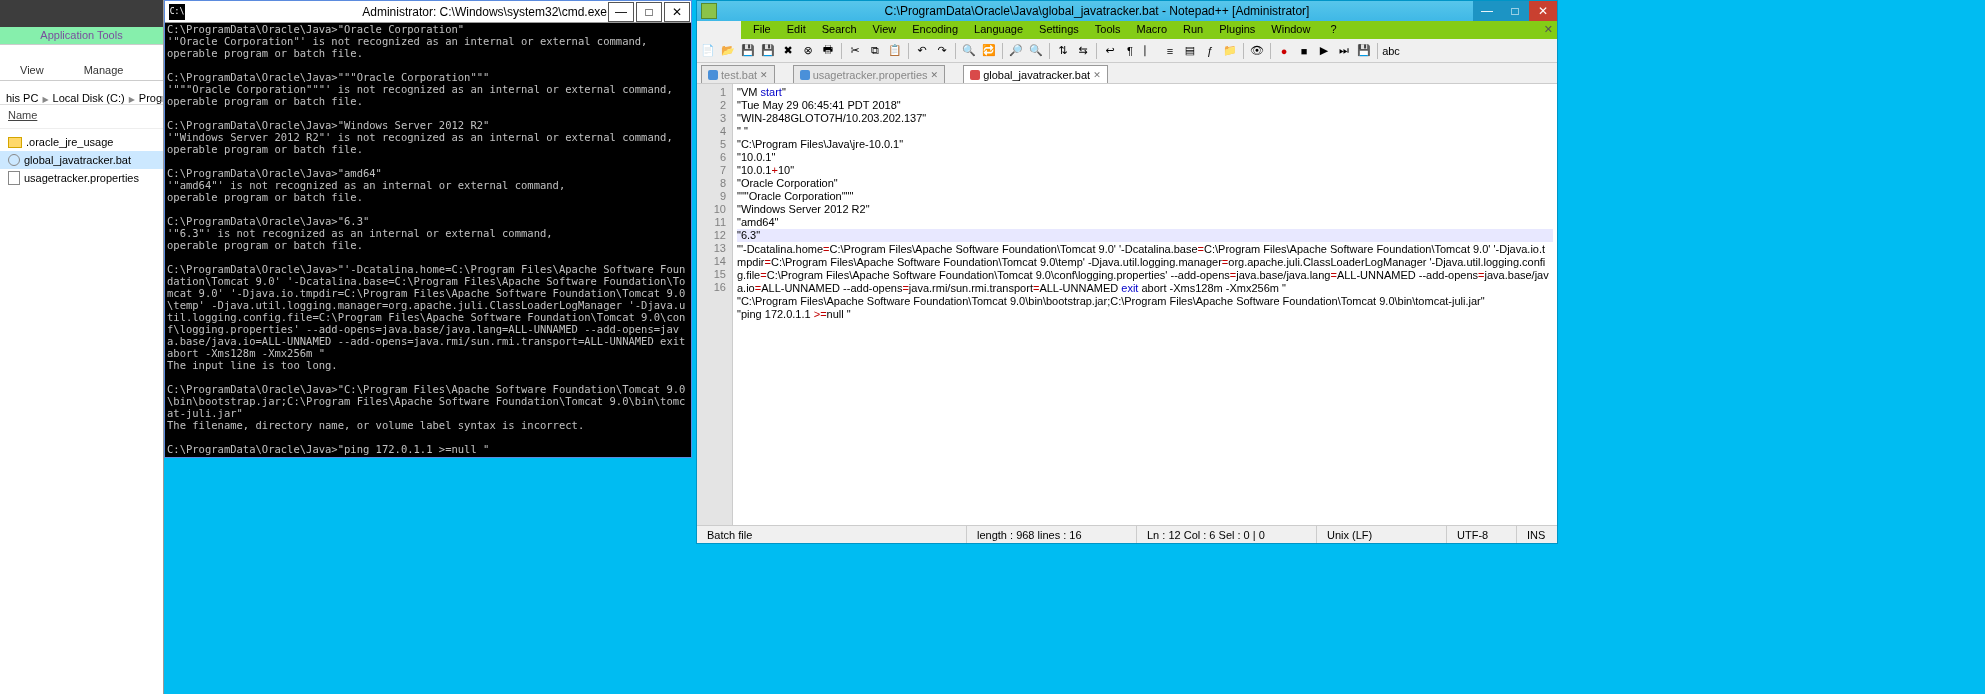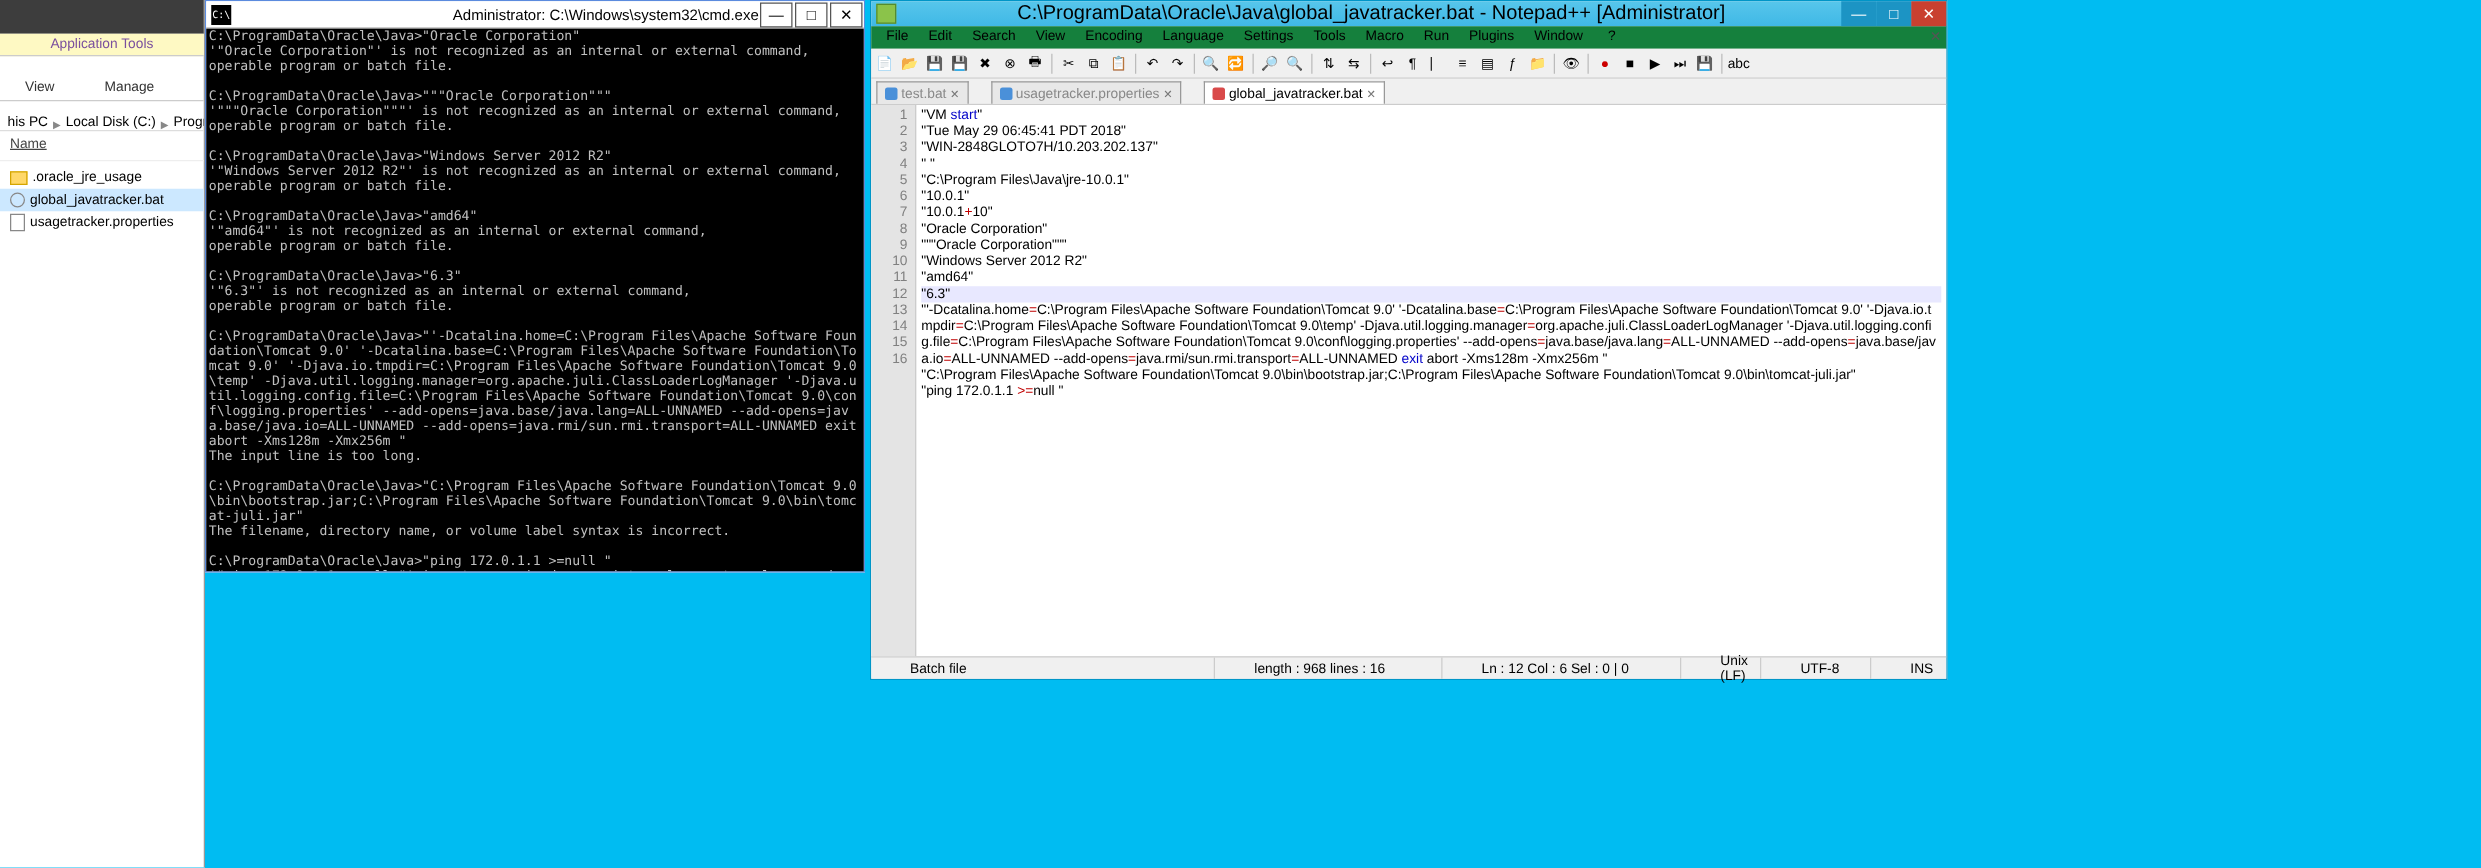--- a/index.html
+++ b/index.html
@@ -1,21 +1,21 @@
 <!DOCTYPE html>
 <html><head>
 <meta charset="utf-8">
 <style>
 * { margin:0; padding:0; box-sizing:border-box; font-family:"Segoe UI",Tahoma,sans-serif; font-size:11px; }
 body { width:1985px; height:694px; background:#00bcf2; position:relative; overflow:hidden; }
 
 
 .explorer { position:absolute; left:0; top:0; width:164px; height:694px; background:#fff; border-right:1px solid #999; }
 .explorer-top { height:27px; background:#3d3d3d; }
-.explorer-apptools { height:18px; background:#fef9c3; text-align:center; color:#7a4f9e; border-bottom:1px solid #ccc; padding-top:2px; }
+.explorer-apptools { height:18px; background:#86efac; text-align:center; color:#7a4f9e; border-bottom:1px solid #ccc; padding-top:2px; }
 .explorer-ribbon { height:36px; display:flex; align-items:flex-end; padding:0 20px 4px; border-bottom:1px solid #ccc; }
 .explorer-ribbon span { margin-right:40px; color:#333; }
 .breadcrumb { height:24px; display:flex; align-items:flex-end; padding:0 4px; border-bottom:1px solid #ddd; white-space:nowrap; overflow:hidden; }
 .breadcrumb span { margin:0 2px; }
 .breadcrumb span.chev { color:#888; font-size:8px; }
 .listhead { height:24px; border-bottom:1px solid #eee; padding:4px 8px; color:#444;text-decoration:underline; }
 .filelist { padding:4px 0; }
 .fileitem { display:flex; align-items:center; height:18px; padding:0 8px; }
 .fileitem .folder-ico { width:14px; height:11px; background:#ffd869; border:1px solid #d4a500; margin-right:4px; }
 .fileitem .gear-ico { width:12px; height:12px; border:1px solid #888; border-radius:50%; margin-right:4px; position:relative; }
@@ -28,26 +28,26 @@
 .cmd-ico { width:16px; height:16px; margin:0 4px; font-family:monospace; font-size:8px; background:#000; color:#fff; display:flex; align-items:center; justify-content:center;}
 .cmd-title-txt { flex:1; text-align:right; font-size:12px; }
 .cmd-btns { display:flex; }
 .cmd-btns div { width:26px; height:20px; border:1px solid #555; margin:0 1px; display:flex; align-items:center; justify-content:center; font-size:12px; }
 .cmd-body { background:#000; color:#c0c0c0; font-family:"Lucida Console",monospace; font-size:10.5px; line-height:12px; padding:0 2px; height:434px; overflow:hidden; white-space:pre-wrap; word-break:break-all; }
 
 
 .npp { position:absolute; left:696px; top:0; width:862px; height:544px; background:#f0f0f0; border:1px solid #0095c7; }
 .npp-title { height:20px; background:linear-gradient(#57c6eb,#3fb8e6); display:flex; align-items:center; color:#000; }
 .npp-ico { width:16px; height:16px; margin:0 4px; background:#8bc34a; border:1px solid #558b2f; }
-.npp-title-txt { flex:1; text-align:center; font-size:16px; }
+.npp-title-txt { flex:1; text-align:center; font-size:12px; }
 .npp-winbtns { display:flex; height:20px; }
 .npp-winbtns div { width:28px; display:flex; align-items:center; justify-content:center; font-size:12px; color:#fff; }
 .npp-min,.npp-max { background:#1c94c4; }
 .npp-close { background:#c94030; }
-.npp-menu { height:18px; background:#15803d; display:flex; padding:0 4px; }
+.npp-menu { height:18px; background:#84cc16; display:flex; padding:0 4px;margin-left:44px; }
 .npp-menu span { padding:2px 8px; cursor:default; }
 .npp-qm { margin-left:4px; }
 .npp-xclose { position:absolute; right:4px; top:22px; font-size:11px; color:#555; }
 
 .npp-toolbar { height:24px; background:#f0f0f0; border-bottom:1px solid #ccc; display:flex; align-items:center; padding:0 2px; gap:2px; }
 .tbtn { width:18px; height:18px; display:flex; align-items:center; justify-content:center; font-size:11px; }
 .tsep { width:1px; height:16px; background:#bbb; margin:0 2px; }
 
 .npp-tabs { height:20px; background:#f0f0f0; display:flex; align-items:flex-end; padding-left:4px; }
 .tab { height:18px; padding:0 6px; margin-right:18px; display:flex; align-items:center; border:1px solid #999; border-bottom:none; background:#e8e8e8; font-size:11px; }
@@ -59,21 +59,21 @@
 .tab .tx { margin-left:3px; color:#777; font-size:9px; }
 
 .npp-editor { display:flex; height:442px; background:#fff; border-top:1px solid #ccc; }
 .gutter { width:36px; background:#e4e4e4; border-right:1px solid #ccc; text-align:right; padding:2px 6px 0 0; font-family:"Courier New",monospace; font-size:12px; color:#808080; line-height:13px; }
 .code { flex:1; font-family:"Courier New",monospace; font-size:12px; line-height:13px; padding:2px 4px 0; white-space:pre-wrap; word-break:break-all; }
 .code .kw { color:#0000c8; font-weight:normal; }
 .code .eq { color:#c00000; }
 .code .curline { background:#e8e8ff; display:inline-block; width:100%; }
 
 .npp-status { height:18px; background:#f0f0f0; border-top:1px solid #ccc; display:flex; align-items:center; font-size:11px; }
-.npp-status div { padding:0 10px; border-right:1px solid #ccc; height:100%; display:flex; align-items:center;margin-left:21px; }
+.npp-status div { padding:0 10px; border-right:1px solid #ccc; height:100%; display:flex; align-items:center; }
 .npp-status .sfill { flex:1; }
 </style>
 </head>
 <body>
 
 <div class="explorer">
   <div class="explorer-top"></div>
   <div class="explorer-apptools">Application Tools</div>
   <div class="explorer-ribbon">
     <span>View</span>

